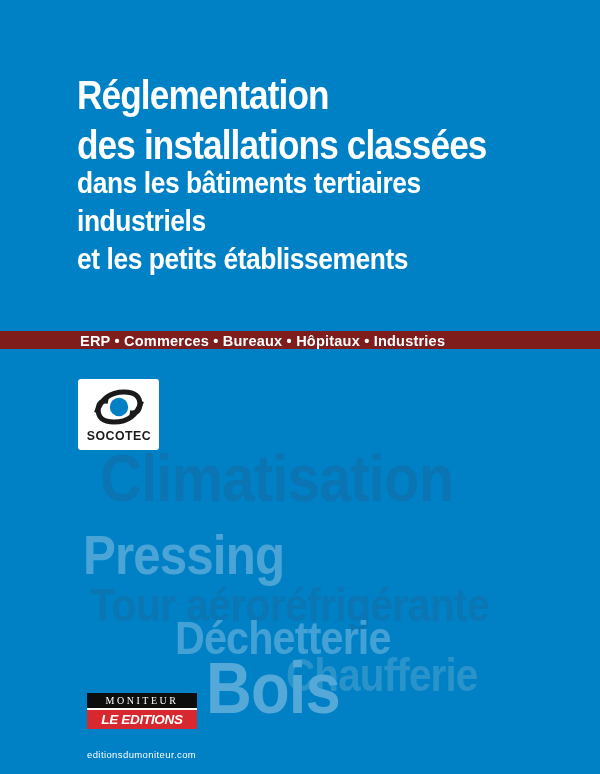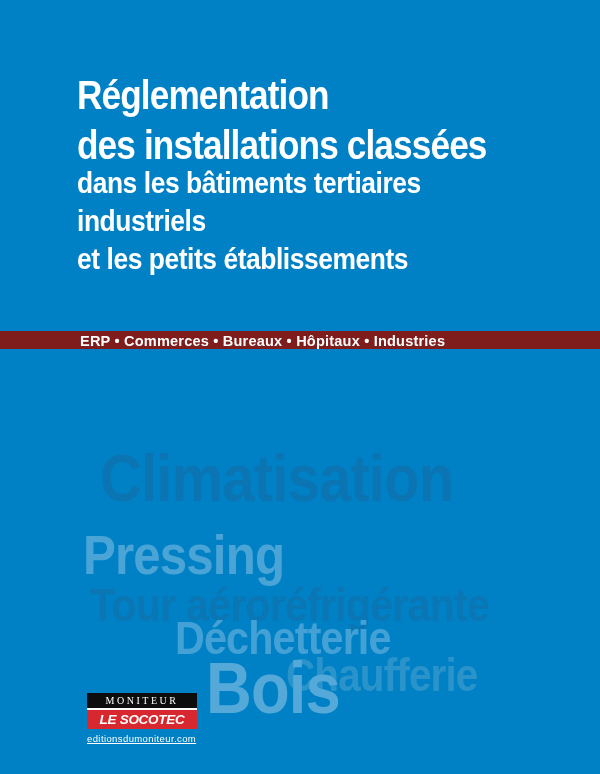--- a/index.html
+++ b/index.html
@@ -55,21 +55,21 @@
   .moniteur-editions{
     background:#0d0d0d;height:17px;display:flex;align-items:center;justify-content:center;
     color:#fff;font-family:"Liberation Serif",serif;font-size:10px;letter-spacing:2.5px;
     border-bottom:2px solid #fff;
   }
   .moniteur-name{
     background:#d7282f;height:19px;display:flex;align-items:center;justify-content:center;
     color:#fff;font-size:13.5px;font-weight:bold;font-style:italic;letter-spacing:-0.3px;
   }
   .moniteur-site{
-    margin-top:4px;color:#fff;font-size:9.5px;letter-spacing:0.4px;white-space:nowrap;text-decoration:underline;
+    margin-top:20px;color:#fff;font-size:9.5px;letter-spacing:0.4px;white-space:nowrap;
   }
 </style>
 </head>
 <body>
 
 <div class="cover">
 
   <div class="title-block">
     <div class="title-line"><span class="cond">Réglementation</span></div>
     <div class="title-line"><span class="cond">des installations classées</span></div>
@@ -78,27 +78,35 @@
   <div class="subtitle-block">
     <div class="subtitle-line"><span class="cond">dans les bâtiments tertiaires</span></div>
     <div class="subtitle-line"><span class="cond">industriels</span></div>
     <div class="subtitle-line"><span class="cond">et les petits établissements</span></div>
   </div>
 
   <div class="band">
     <span class="band-text">ERP • Commerces • Bureaux • Hôpitaux • Industries</span>
   </div>
 
+  <div class="socotec">
+    <svg viewBox="0 0 64 48" aria-hidden="true">
+      <circle cx="32" cy="24" r="11" fill="#0081c6"></circle>
+      <path d="M5,31 Q13,6 38,6 Q58,6 57,22 Q56,33 45,31" fill="none" stroke="#1a1a1a" stroke-width="6"></path>
+      <path d="M59,17 Q51,42 26,42 Q6,42 7,26 Q8,15 19,17" fill="none" stroke="#1a1a1a" stroke-width="6"></path>
+    </svg>
+    <span class="socotec-label">SOCOTEC</span>
+  </div>
 
   <div class="wm wm-climatisation"><span>Climatisation</span></div>
   <div class="wm wm-pressing"><span>Pressing</span></div>
   <div class="wm wm-tour"><span>Tour aéroréfrigérante</span></div>
   <div class="wm wm-dechetterie"><span>Déchetterie</span></div>
   <div class="wm wm-chaufferie"><span>Chaufferie</span></div>
   <div class="wm wm-bois"><span>Bois</span></div>
 
   <div class="moniteur">
     <div class="moniteur-editions">MONITEUR</div>
-    <div class="moniteur-name">LE SOCOTEC</div>
+    <div class="moniteur-name">LE EDITIONS</div>
     <div class="moniteur-site">editionsdumoniteur.com</div>
   </div>
 
 </div>
 
 </body></html>

